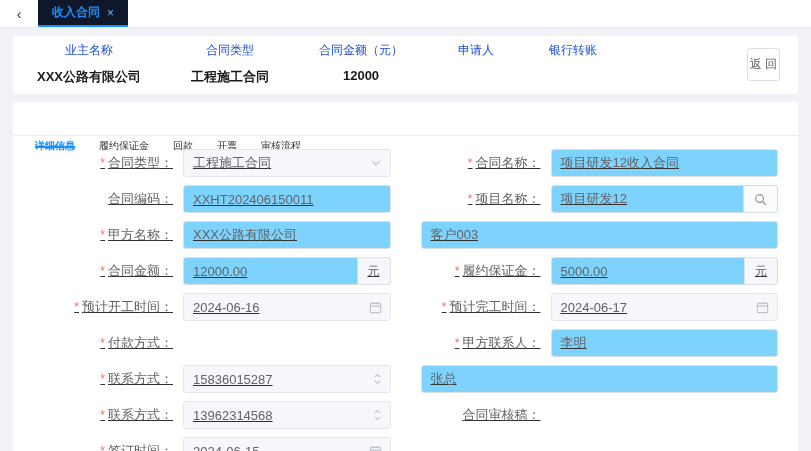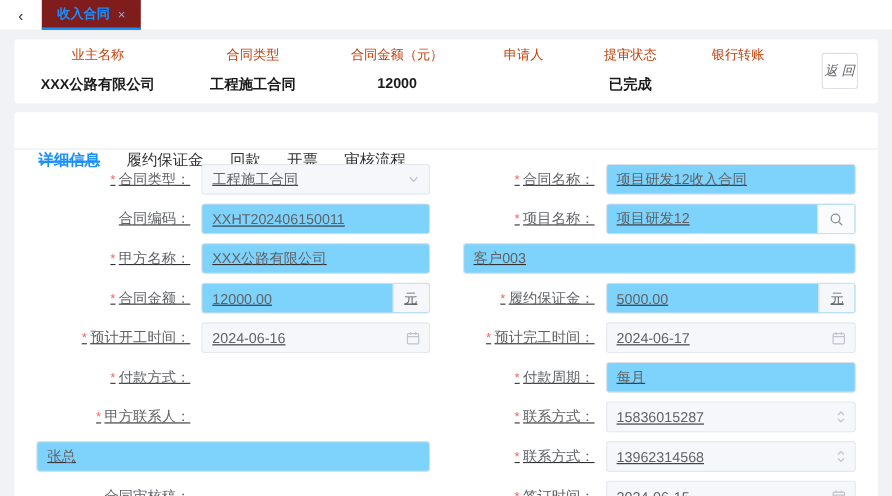--- a/index.html
+++ b/index.html
@@ -6,42 +6,42 @@
   html,body { width:811px; height:451px; overflow:hidden;
     font-family:"Liberation Sans","DejaVu Sans",sans-serif;
     background:#f0f2f5; color:#303133; }
 
   
   .tabbar { height:28px; background:#fff; border-bottom:1px solid #ececec;
     display:flex; align-items:stretch; }
   .tabbar .collapse { width:38px; display:flex; align-items:center; justify-content:center;
     color:#303133; font-size:14px; cursor:pointer; }
   .route-tab { display:flex; align-items:center; gap:7px; padding:0 14px;
-    background:#7f1d1d; color:#1890ff; font-size:12px; font-weight:bold;
+    background:#0f172a; color:#1890ff; font-size:12px; font-weight:bold;
     border-bottom:2px solid #1890ff; cursor:pointer; }
   .route-tab .close { font-weight:normal; font-size:12px; color:#74b4f5; }
 
   
   .header-card { margin:8px 13px; background:#fff; border-radius:3px;
     padding:10px 18px 12px 18px; display:flex; align-items:center;
     justify-content:space-between; height:58px; }
   .header-fields { display:flex; gap:50px; padding-left:6px; }
   .hfield { text-align:center; min-width:46px; }
-  .hfield .hlabel { font-size:12px; color:#c2410c; }
+  .hfield .hlabel { font-size:12px; color:#1d4ed8; }
   .hfield .hvalue { font-size:13px; font-weight:bold; color:#1a1a1a; margin-top:9px; min-height:14px; }
   .back-btn { background:#fff; border:1px solid #dcdfe6; border-radius:3px;
     color:#606266; font-size:12px; padding:7px 2px; cursor:pointer;
-    font-family:inherit; white-space:nowrap;font-style:italic; }
+    font-family:inherit; white-space:nowrap; }
 
   
   .detail-card { margin:0 13px; background:#fff; border-radius:3px 3px 0 0;
     height:354px; overflow:hidden; }
   .detail-tabs { display:flex; gap:24px; padding:0 22px; height:34px;
     border-bottom:1px solid #e9ecef; }
-  .dtab { display:flex; align-items:center; font-size:14px; color:#303133;
+  .dtab { display:flex; align-items:center; font-size:10px; color:#303133;
     cursor:pointer; border-bottom:2px solid transparent; margin-bottom:-1px;margin-top:44px; }
   .dtab.active { color:#1890ff; font-weight:bold; border-bottom-color:#1890ff; }
 
   
   .form { display:grid; grid-template-columns:1fr 1fr; column-gap:30px;
     padding:13px 20px 0 20px; }
   .form-item { display:flex; align-items:center; height:28px; margin-bottom:8px;text-decoration:underline; }
   .form-label { width:150px; flex:0 0 150px; text-align:right; padding-right:10px;
     font-size:13px; color:#606266; white-space:nowrap; }
   .form-item:nth-child(even) .form-label { width:130px; flex-basis:130px; }
@@ -81,24 +81,20 @@
       </div>
       <div class="hfield">
         <div class="hlabel">合同金额（元）</div>
         <div class="hvalue">12000</div>
       </div>
       <div class="hfield">
         <div class="hlabel">申请人</div>
         <div class="hvalue"></div>
       </div>
       <div class="hfield">
-        <div class="hlabel">提审状态</div>
-        <div class="hvalue">已完成</div>
-      </div>
-      <div class="hfield">
         <div class="hlabel">银行转账</div>
         <div class="hvalue"></div>
       </div>
     </div>
   <button class="back-btn">返 回</button>
 </div>
 
 <div class="detail-card">
   <div class="detail-tabs" id="detailTabs">
       <div class="dtab active">详细信息</div>
@@ -191,27 +187,24 @@
               <path d="M1.5 5.5 H12.5" stroke="#c0c4cc" stroke-width="1.2"></path>
               <path d="M4.5 1 V3.5 M9.5 1 V3.5" stroke="#c0c4cc" stroke-width="1.2"></path>
             </svg>
           </span>
         </div>
       </div>
       <div class="form-item">
         <div class="form-label"><span class="req">*</span><span>付款方式：</span></div>
       </div>
       <div class="form-item">
-        <div class="form-label"><span class="req">*</span><span>付款周期：</span></div>
-        <div class="input">
-          <span class="input-value">每月</span>
-        </div>
-      </div>
-      <div class="form-item">
         <div class="form-label"><span class="req">*</span><span>甲方联系人：</span></div>
+        <div class="input">
+          <span class="input-value">李明</span>
+        </div>
       </div>
       <div class="form-item">
         <div class="form-label"><span class="req">*</span><span>联系方式：</span></div>
         <div class="input disabled">
           <span class="input-value">15836015287</span>
           <span class="suffix">
             <svg width="9" height="16" viewBox="0 0 10 16">
               <path d="M2 6 L5 3 L8 6" fill="none" stroke="#c0c4cc" stroke-width="1.3"></path>
               <path d="M2 10 L5 13 L8 10" fill="none" stroke="#c0c4cc" stroke-width="1.3"></path>
             </svg>

